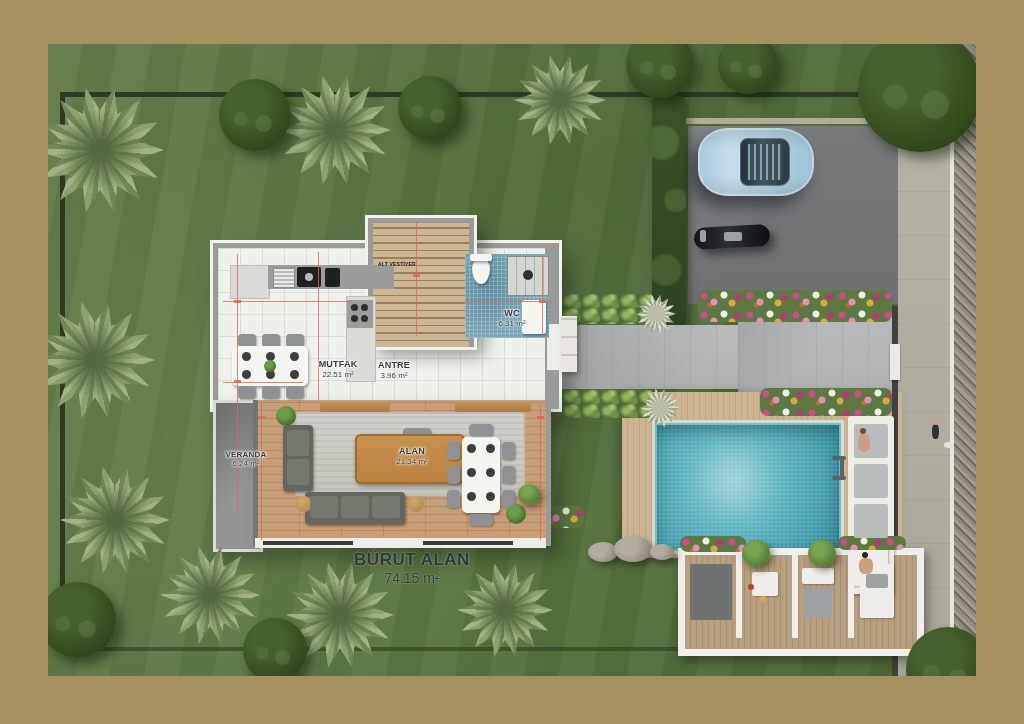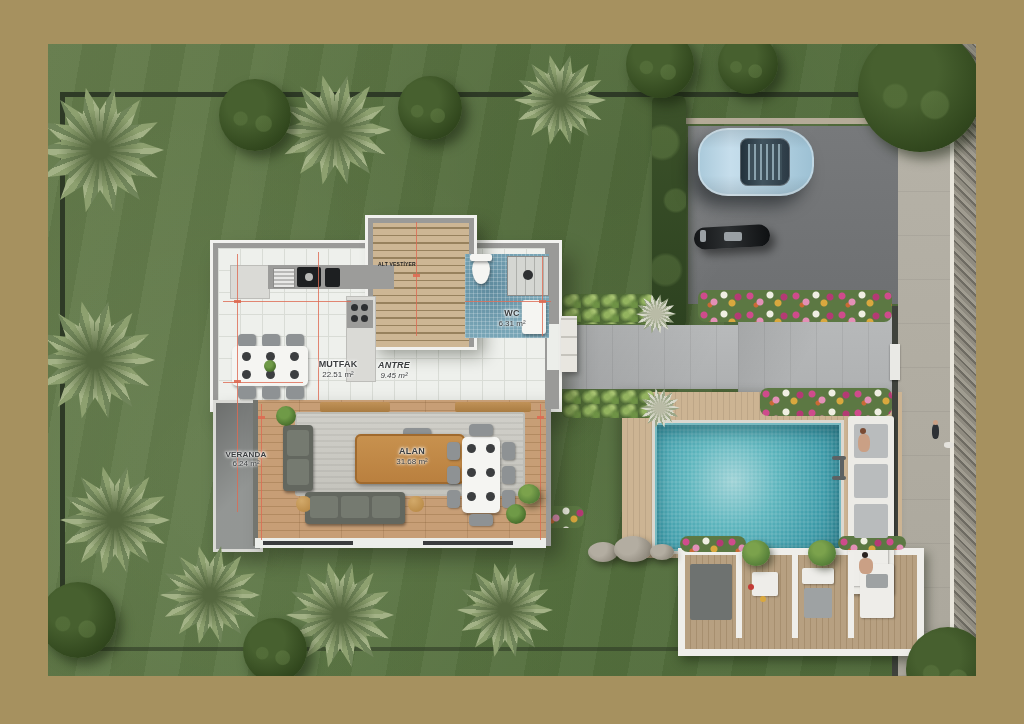--- a/index.html
+++ b/index.html
@@ -342,35 +342,39 @@
   <div class="dim-tick" style="left:186px;top:336px;width:7px;height:3px;"></div>
   <div class="dim-tick" style="left:365px;top:230px;width:7px;height:3px;"></div>
   <div class="dim-tick" style="left:491px;top:256px;width:7px;height:3px;"></div>
   <div class="dim-tick" style="left:210px;top:372px;width:7px;height:3px;"></div>
   <div class="dim-tick" style="left:489px;top:372px;width:7px;height:3px;"></div>
 
   <div class="rlabel" style="left:259px;top:315px;width:62px;">
     <span class="nm">MUTFAK</span>
     <span class="ar">22.51 m²</span>
   </div>
-  <div class="rlabel" style="left:316px;top:316px;width:60px;font-style:italic;">
+  <div class="rlabel" style="left:316px;top:316px;width:60px;">
     <span class="nm">ANTRE</span>
-    <span class="ar">9.45 m²</span>
+    <span class="ar">3.96 m²</span>
   </div>
   <div class="rlabel" style="left:434px;top:264px;width:60px;">
     <span class="nm">WC</span>
     <span class="ar">6.31 m²</span>
   </div>
   <div class="rlabel" style="left:324px;top:402px;width:80px;">
     <span class="nm">ALAN</span>
-    <span class="ar">31.68 m²</span>
+    <span class="ar">21.34 m²</span>
   </div>
   <div class="rlabel" style="left:167px;top:406px;width:62px;">
     <span class="nm" style="font-size:8px;">VERANDA</span>
     <span class="ar">6.24 m²</span>
+  </div>
+  <div class="gross-label" style="left:264px;top:506px;width:200px;">
+    <span class="nm">BÜRUT ALAN</span>
+    <span class="ar">74.15 m²</span>
   </div>
 
   <div class="palm" style="left:-12px;top:42px;width:128px;height:128px;"></div>
   <div class="palm" style="left:231px;top:30px;width:112px;height:112px;"></div>
   <div class="palm" style="left:466px;top:10px;width:92px;height:92px;"></div>
   <div class="palm" style="left:-13px;top:256px;width:120px;height:120px;"></div>
   <div class="palm" style="left:12px;top:421px;width:110px;height:110px;"></div>
   <div class="palm" style="left:112px;top:501px;width:100px;height:100px;"></div>
   <div class="palm" style="left:238px;top:517px;width:108px;height:108px;"></div>
   <div class="palm" style="left:409px;top:518px;width:96px;height:96px;"></div>

